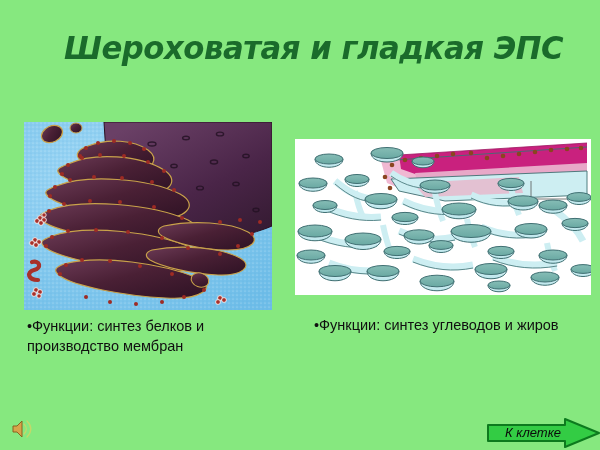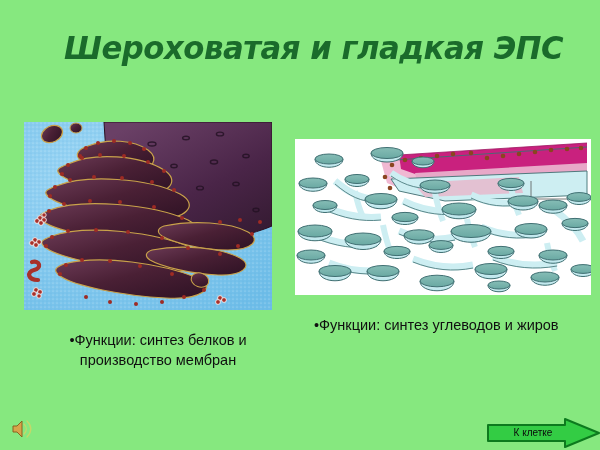--- a/index.html
+++ b/index.html
@@ -67,23 +67,22 @@
   .caption {
     position: absolute;
     font-family: "Liberation Sans", sans-serif;
     font-size: 14.5px;
     color: #101010;
     line-height: 20px;
     white-space: pre-line;
   }
   #caption-rough-er {
     left: 27px;
-    top: 330px;
+    top: 316px;
     width: 262px;
-    text-align: center;
   }
   #caption-smooth-er {
     left: 314px;
     top: 315px;
     width: 270px;
   }
 
   
   #sound-icon {
     position: absolute;
@@ -102,24 +101,25 @@
     height: 30px;
     cursor: pointer;
   }
   #nav-arrow-label {
     position: absolute;
     left: 497px;
     top: 423px;
     width: 72px;
     text-align: center;
     font-family: "Liberation Sans", sans-serif;
-    font-size: 10px;
+    font-size: 13px;
     color: #0b0b0b;
     line-height: 19px;
     pointer-events: none;
+    font-style: italic;
   }
 </style>
 </head>
 <body>
 
 <div id="slide">
 
   <div id="slide-title">Шероховатая и гладкая ЭПС</div>
 
   <div class="figure" id="figure-rough-er">

